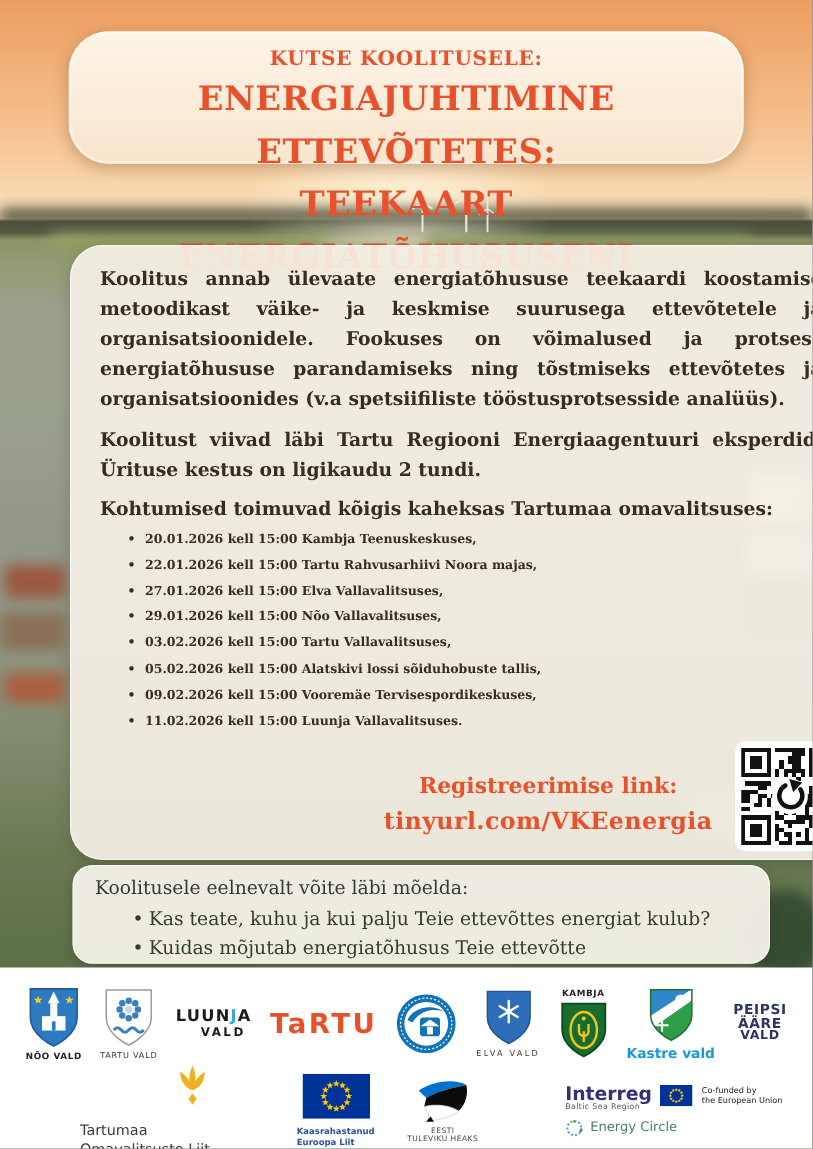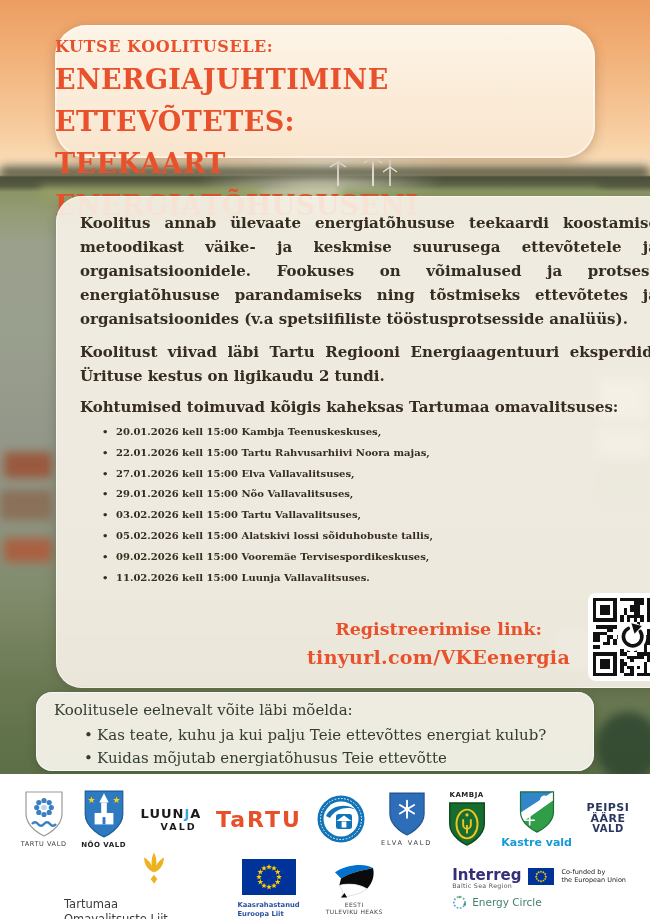--- a/index.html
+++ b/index.html
@@ -21,24 +21,24 @@
         #8a9465 192px,#939c74 212px,
         #9aa08c 245px,#9aa08e 330px,
         #94988a 420px,#8e9480 520px,
         #7f8a6a 600px,#6c7a54 680px,#5d7048 760px,#516443 100%);
   }
   .blob{position:absolute;border-radius:4px;filter:blur(5px);opacity:.85;}
   .turbine{position:absolute;}
   .turbine svg{display:block;}
   
   .title-card{
-    position:absolute;left:55px;top:25px;width:540px;height:133px;border-radius:32px;
+    position:absolute;left:55px;top:25px;width:540px;height:106px;border-radius:32px;
     background:linear-gradient(180deg,#fdf4e7,#f9e5cd);
     box-shadow:0 3px 12px rgba(90,50,20,.3), inset 0 0 0 2px rgba(255,255,255,.45);
-    text-align:left;padding-top:12px;box-sizing:border-box;
+    text-align:center;padding-top:12px;box-sizing:border-box;
   }
   .kicker{font-size:16px;font-weight:bold;color:var(--accent);letter-spacing:.6px;}
   .title-line{font-size:27px;font-weight:bold;color:var(--accent);line-height:42px;letter-spacing:.4px;}
   .title-wrap{margin-top:3px;}
   
   .main-card{
     position:absolute;left:56px;top:196px;width:626px;height:492px;border-radius:26px;
     background:rgba(248,243,233,.9);
     box-shadow:0 3px 12px rgba(60,60,40,.28), inset 0 0 0 1px rgba(255,255,255,.55);
     padding:15px 24px 0;box-sizing:border-box;color:var(--ink);font-weight:bold;overflow:hidden;
@@ -50,21 +50,21 @@
   ul.sched li{font-size:10px;line-height:20.8px;position:relative;padding-left:14px;}
   ul.sched li::before{content:"•";position:absolute;left:0;}
   .reg{position:absolute;right:112px;bottom:20px;text-align:center;}
   .reg-label{color:var(--accent);font-size:17.5px;font-weight:bold;margin-top:20px;}
   .reg-url{display:block;color:var(--accent);font-size:19px;font-weight:bold;text-decoration:none;margin-top:7px;letter-spacing:.3px;}
   .qr{position:absolute;right:6px;bottom:7px;width:88px;height:88px;background:#fff;border-radius:8px;padding:5px;box-sizing:border-box;}
   .qr svg.code{width:78px;height:78px;display:block;}
   .qr-logo{position:absolute;left:50%;top:50%;transform:translate(-50%,-50%);width:30px;height:30px;}
   
   .q-card{
-    position:absolute;left:36px;top:692px;width:558px;height:79px;border-radius:16px;
+    position:absolute;left:58px;top:692px;width:558px;height:79px;border-radius:16px;
     background:rgba(246,243,235,.94);
     box-shadow:0 2px 8px rgba(40,50,30,.3), inset 0 0 0 1px rgba(255,255,255,.6);
     padding:8px 18px 0;box-sizing:border-box;color:var(--q-ink);font-size:15px;
   }
   .q-head{margin:0;line-height:20px;}
   ul.qlist{list-style:none;margin:4px 0 0;padding:0 0 0 30px;}
   ul.qlist li{line-height:23px;position:relative;padding-left:13px;}
   ul.qlist li::before{content:"•";position:absolute;left:0;}
   
   .logo-strip{position:absolute;left:0;right:0;bottom:0;height:145px;background:#ffffff;
@@ -344,49 +344,49 @@
 
     <li>Kas teate, kuhu ja kui palju Teie ettevõttes energiat kulub?</li>
         <li>Kuidas mõjutab energiatõhusus Teie ettevõtte konkurentsivõimet?</li>
       </ul>
   </div>
 
   <div class="logo-strip">
     <div class="row1">
 
       <div class="lg">
+        <svg width="42" height="50" viewBox="0 0 40 48">
+          <path d="M2 2 H38 V24 C38 38 20 46 20 46 C20 46 2 38 2 24 Z" fill="#2e7ac0" stroke="#1f5c99" stroke-width="1.2"></path>
+          <polygon points="20,4 24.5,13 15.5,13" fill="#fff"></polygon>
+          <rect x="17.3" y="13" width="5.4" height="12" fill="#fff"></rect>
+          <rect x="11" y="23" width="18" height="11" fill="#fff"></rect>
+          <rect x="18.6" y="27" width="2.8" height="7" fill="#2e7ac0"></rect>
+          <polygon points="8,7.2 8.9,9.6 11.4,9.6 9.4,11.1 10.1,13.5 8,12 5.9,13.5 6.6,11.1 4.6,9.6 7.1,9.6" fill="#f7d11c"></polygon>
+          <polygon points="32,7.2 32.9,9.6 35.4,9.6 33.4,11.1 34.1,13.5 32,12 29.9,13.5 30.6,11.1 28.6,9.6 31.1,9.6" fill="#f7d11c"></polygon>
+        </svg>
+        <div class="cap-bold">NÕO VALD</div>
+      </div>
+
+      <div class="lg">
         <svg width="40" height="48" viewBox="0 0 40 48">
           <path d="M2 2 H38 V24 C38 38 20 46 20 46 C20 46 2 38 2 24 Z" fill="#fff" stroke="#9a9a9a" stroke-width="1.2"></path>
           <g fill="#3a7fc1">
             <circle cx="20" cy="10.5" r="2.6"></circle>
               <circle cx="25.2" cy="12.6" r="2.6"></circle>
               <circle cx="27.3" cy="17.5" r="2.6"></circle>
               <circle cx="25.2" cy="22.4" r="2.6"></circle>
               <circle cx="20" cy="24.5" r="2.6"></circle>
               <circle cx="14.8" cy="22.4" r="2.6"></circle>
               <circle cx="12.7" cy="17.5" r="2.6"></circle>
               <circle cx="14.8" cy="12.6" r="2.6"></circle>
           </g>
           <circle cx="20" cy="17.5" r="2.8" fill="#bcd7ef"></circle>
           <path d="M8 34 Q11 30.5 14 34 T20 34 T26 34 T32 34" stroke="#3a7fc1" stroke-width="2.4" fill="none"></path>
         </svg>
         <div class="cap">TARTU VALD</div>
-      </div>
-
-      <div class="lg">
-        <svg width="42" height="50" viewBox="0 0 40 48">
-          <path d="M2 2 H38 V24 C38 38 20 46 20 46 C20 46 2 38 2 24 Z" fill="#2e7ac0" stroke="#1f5c99" stroke-width="1.2"></path>
-          <polygon points="20,4 24.5,13 15.5,13" fill="#fff"></polygon>
-          <rect x="17.3" y="13" width="5.4" height="12" fill="#fff"></rect>
-          <rect x="11" y="23" width="18" height="11" fill="#fff"></rect>
-          <rect x="18.6" y="27" width="2.8" height="7" fill="#2e7ac0"></rect>
-          <polygon points="8,7.2 8.9,9.6 11.4,9.6 9.4,11.1 10.1,13.5 8,12 5.9,13.5 6.6,11.1 4.6,9.6 7.1,9.6" fill="#f7d11c"></polygon>
-          <polygon points="32,7.2 32.9,9.6 35.4,9.6 33.4,11.1 34.1,13.5 32,12 29.9,13.5 30.6,11.1 28.6,9.6 31.1,9.6" fill="#f7d11c"></polygon>
-        </svg>
-        <div class="cap-bold">NÕO VALD</div>
       </div>
 
       <div class="lg" style="align-items:flex-start;">
         <div class="luunja-word"><span>LUUN</span><span class="j">J</span><span>A</span></div>
         <div class="luunja-vald">VALD</div>
       </div>
 
       <div class="lg">
         <div class="tartu-word">TaRTU</div>
       </div>

